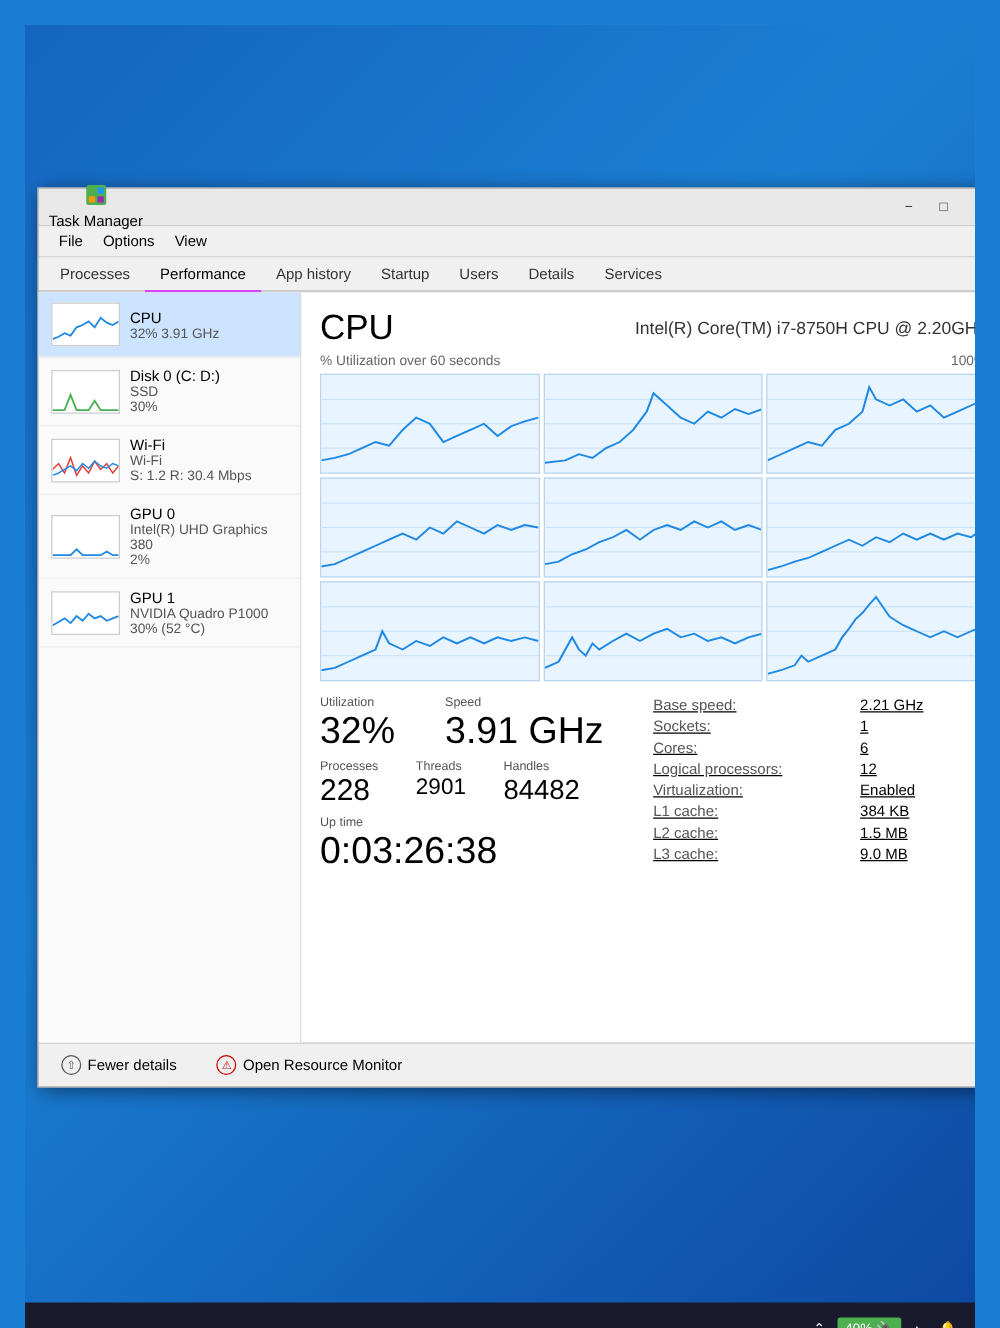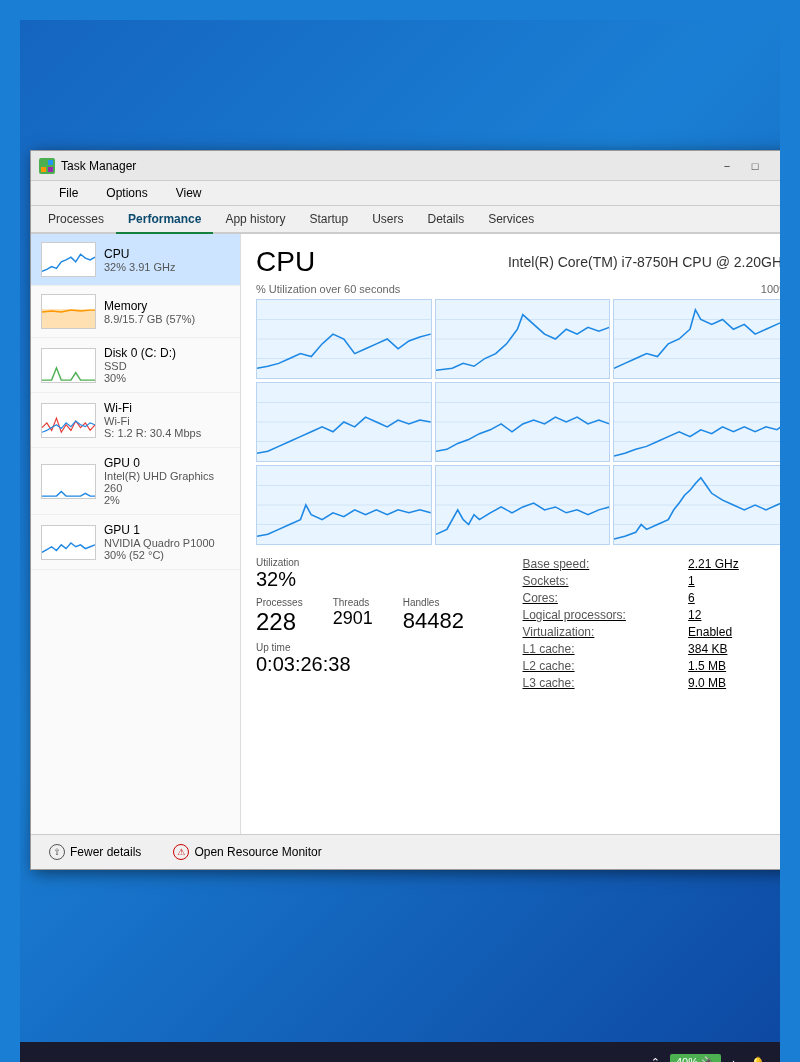--- a/index.html
+++ b/index.html
@@ -71,20 +71,21 @@
       align-items: center;
       justify-content: space-between;
       border-bottom: 1px solid #ccc;
       height: 30px;
     }
 
     .title-bar-left {
       display: flex;
       align-items: center;
       gap: 6px;
+      flex-direction: column;
     }
 
     .title-bar-icon {
       width: 16px;
       height: 16px;
       background: #4caf50;
       border-radius: 2px;
       display: flex;
       align-items: center;
       justify-content: center;
@@ -120,42 +121,41 @@
       display: flex;
       gap: 0;
       border-bottom: 1px solid #ccc;
     }
 
     .menu-item {
       padding: 3px 8px;
       font-size: 12px;
       cursor: pointer;
       color: #000;
-      margin-left: 12px;
     }
 
     .tabs-bar {
       background: #f0f0f0;
       display: flex;
       border-bottom: 2px solid #ccc;
       padding: 0 5px;
     }
 
     .tab {
       padding: 6px 12px;
       font-size: 12px;
       cursor: pointer;
       color: #333;
       border-bottom: 2px solid transparent;
       margin-bottom: -2px;
     }
     .tab.active {
-      color: #0c4a6e;
-      border-bottom: 2px solid #15803d;
-      font-weight: 700;
+      color: #000000;
+      border-bottom: 2px solid #d946ef;
+      font-weight: 400;
     }
 
     .content-area {
       display: flex;
       background: #fff;
       min-height: 600px;
     }
 
     
     .sidebar {
@@ -242,21 +242,21 @@
       overflow: hidden;
     }
 
     .cpu-graph-cell svg {
       width: 100%;
       height: 100%;
     }
 
     .stat-group { }
     .stat-label { font-size: 10px; color: #555; }
-    .stat-value { font-size: 20px; font-weight: 300; color: #000; }
+    .stat-value { font-size: 30px; font-weight: 300; color: #000; }
 
     .detail-key { font-size: 12px; color: #555; }
     .detail-val { font-size: 12px; color: #000; font-weight: 500; }
 
     .bottom-bar {
       background: #f0f0f0;
       border-top: 1px solid #ccc;
       padding: 6px 12px;
       display: flex;
       align-items: center;
@@ -340,32 +340,20 @@
             <svg viewBox="0 0 55 35" preserveAspectRatio="none">
               <polyline points="0,30 5,28 10,25 15,27 20,20 25,18 30,15 35,20 40,12 45,16 50,18 55,15" fill="none" stroke="#1e88e5" stroke-width="1.5"></polyline>
             </svg>
           </div>
           <div class="sidebar-info">
             <div class="sidebar-name">CPU</div>
             <div class="sidebar-detail">32% 3.91 GHz</div>
           </div>
         </div>
 
-        <div class="sidebar-item">
-          <div class="sidebar-graph">
-            <svg viewBox="0 0 55 35" preserveAspectRatio="none">
-              <rect x="0" y="15" width="55" height="20" fill="#ff9800" opacity="0.3"></rect>
-              <polyline points="0,18 10,17 20,18 30,16 40,17 50,16 55,16" fill="none" stroke="#ff9800" stroke-width="1.5"></polyline>
-            </svg>
-          </div>
-          <div class="sidebar-info">
-            <div class="sidebar-name">Memory</div>
-            <div class="sidebar-detail">8.9/15.7 GB (57%)</div>
-          </div>
-        </div>
 
         <div class="sidebar-item">
           <div class="sidebar-graph">
             <svg viewBox="0 0 55 35" preserveAspectRatio="none">
               <polyline points="0,33 10,33 15,20 20,33 30,33 35,25 40,33 55,33" fill="none" stroke="#4caf50" stroke-width="1.5"></polyline>
             </svg>
           </div>
           <div class="sidebar-info">
             <div class="sidebar-name">Disk 0 (C: D:)</div>
             <div class="sidebar-detail">SSD</div>
@@ -388,21 +376,21 @@
         </div>
 
         <div class="sidebar-item">
           <div class="sidebar-graph">
             <svg viewBox="0 0 55 35" preserveAspectRatio="none">
               <polyline points="0,33 15,33 20,28 25,33 40,33 45,30 50,33 55,33" fill="none" stroke="#1e88e5" stroke-width="1.5"></polyline>
             </svg>
           </div>
           <div class="sidebar-info">
             <div class="sidebar-name">GPU 0</div>
-            <div class="sidebar-detail">Intel(R) UHD Graphics 260</div>
+            <div class="sidebar-detail">Intel(R) UHD Graphics 380</div>
             <div class="sidebar-detail">2%</div>
           </div>
         </div>
 
         <div class="sidebar-item">
           <div class="sidebar-graph">
             <svg viewBox="0 0 55 35" preserveAspectRatio="none">
               <polyline points="0,28 5,25 10,22 15,26 20,20 25,24 30,18 35,22 40,20 45,24 50,22 55,20" fill="none" stroke="#1e88e5" stroke-width="1.5"></polyline>
             </svg>
           </div>
@@ -514,20 +502,24 @@
             </svg>
           </div>
         </div>
 
         <div style="display:flex; gap:0; margin-bottom:10px;">
           <div style="flex:1;">
             <div style="display:flex; gap:40px; margin-bottom:6px;">
               <div class="stat-group">
                 <div class="stat-label">Utilization</div>
                 <div class="stat-value">32%</div>
+              </div>
+              <div class="stat-group">
+                <div class="stat-label">Speed</div>
+                <div class="stat-value">3.91 GHz</div>
               </div>
             </div>
             <div style="display:flex; gap:30px; margin-bottom:6px;">
               <div class="stat-group">
                 <div class="stat-label">Processes</div>
                 <div class="stat-value" style="font-size:24px;">228</div>
               </div>
               <div class="stat-group">
                 <div class="stat-label">Threads</div>
                 <div class="stat-value" style="font-size:18px;">2901</div>

